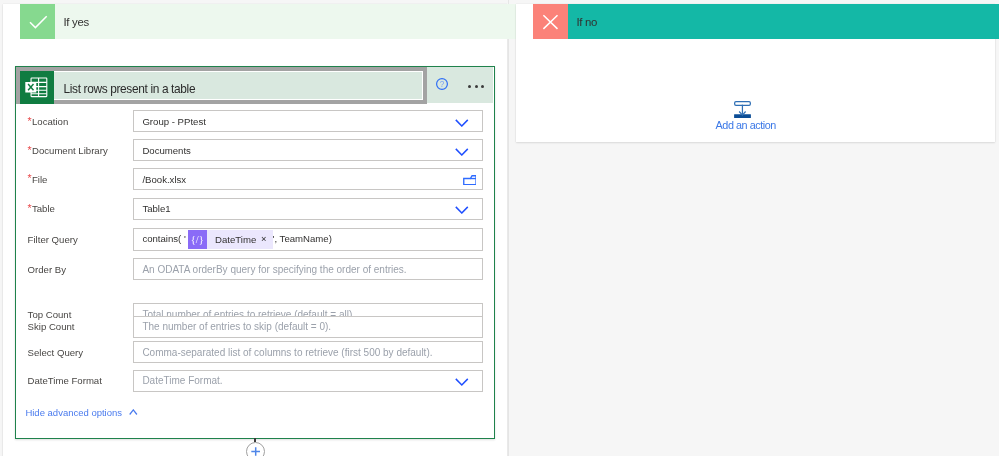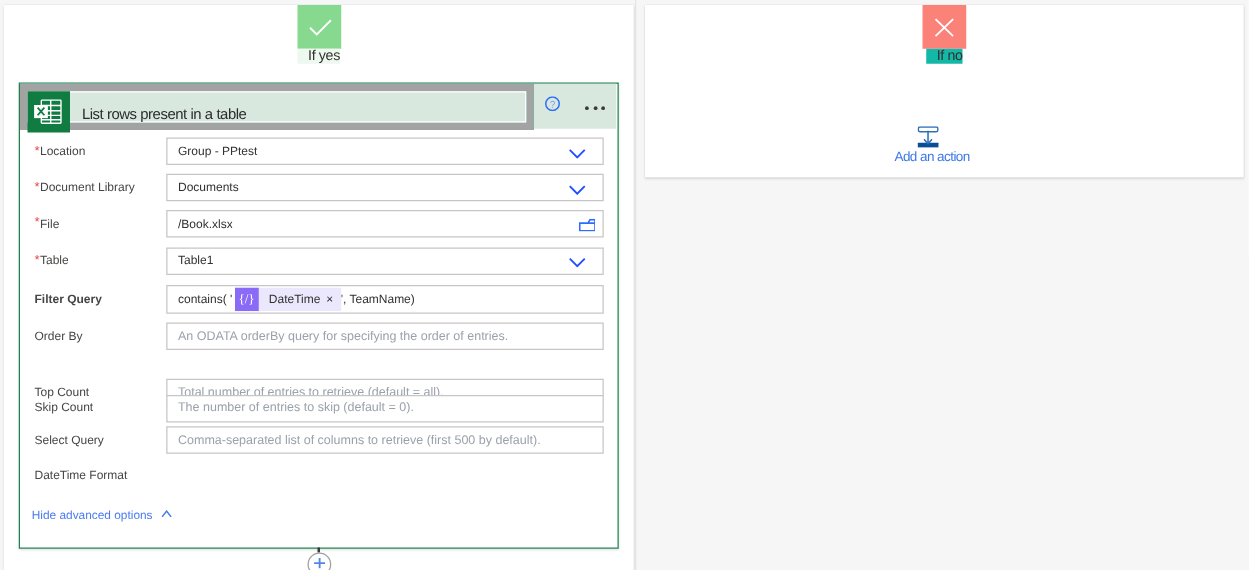--- a/index.html
+++ b/index.html
@@ -6,53 +6,53 @@
   body{width:999px;height:456px;background:#f6f6f6;font-family:"Liberation Sans",sans-serif;overflow:hidden;
        -webkit-font-smoothing:antialiased;}
   .stage{position:absolute;left:0;top:0;width:999px;height:456px;}
 
   
   .branch{position:absolute;background:#ffffff;}
   .branch-yes{left:3px;top:4px;width:504px;height:470px;
     box-shadow:0 1px 2px rgba(0,0,0,.10), 0 0 1px rgba(0,0,0,.12);}
   .branch-no{left:516px;top:4px;width:479px;height:138px;
     box-shadow:0 1px 2px rgba(0,0,0,.10), 0 0 1px rgba(0,0,0,.12);}
-  .bhead{position:absolute;left:0;top:0;height:35px;width:100%;display:flex;align-items:center;flex-direction:column;}
+  .bhead{position:absolute;left:17px;top:0;height:35px;width:100%;display:flex;align-items:center;}
   .bhead .sq{width:35px;height:35px;flex:0 0 35px;display:flex;align-items:center;justify-content:center;}
   .bhead .btitle{flex:1;height:35px;display:flex;align-items:center;padding-left:8.4px;
     font-size:11.4px;color:#323130;letter-spacing:-0.3px;}
   .yes .sq{background:#86D98F;} .yes .btitle{background:#EDF8EE;}
   .no  .sq{background:#FB8279;} .no  .btitle{background:#14b8a6;}
 
   
   .vdiv{position:absolute;left:508px;top:0;width:1px;height:456px;background:#e6e6e6;}
 
   
     .card{position:absolute;left:12px;top:62px;width:479.5px;height:372.5px;background:#ffffff;
     border:1.4px solid #1F824C;box-sizing:border-box;
     box-shadow:0 1px 2px rgba(0,0,0,.13);}
   .card-head{position:absolute;left:0px;top:0px;width:477px;height:36px;background:#D9E8DF;}
     .card-focus{position:absolute;left:0px;top:0px;width:411.3px;height:37.3px;
-     border:6px solid #a3a3a3;box-sizing:border-box;background:#14b8a6;}
+     border:4px solid #a3a3a3;box-sizing:border-box;background:#c4b5fd;}
   .card-focus-in{position:absolute;left:0;top:0;right:0;bottom:0;background:#D9E8DF;
      border:0.8px solid #ffffff;box-sizing:border-box;}
     .xl-icon{position:absolute;left:-1.3px;top:-1.3px;width:34.3px;height:33.5px;background:#107C41;
      display:flex;align-items:center;justify-content:center;}
   .card-title{position:absolute;left:42.5px;top:0;height:33.4px;display:flex;align-items:center;
      font-size:11.9px;color:#2b2b2b;letter-spacing:-0.35px;}
     .help-btn{position:absolute;left:420.2px;top:9px;width:12px;height:12px;}
       .dots{position:absolute;left:452.4px;top:17.5px;width:16px;height:3px;display:flex;align-items:center;
      justify-content:space-between;}
   .dots i{width:3px;height:3px;border-radius:50%;background:#3b3b3b;display:block;}
 
   
   .rows{position:absolute;left:0;top:0px;width:477px;}
       .row{position:absolute;left:0;right:0;height:22px;}
     .row.tall{height:23.6px;}
-  .row.tall .lbl{height:23.6px;font-weight:bold;}
+  .row.tall .lbl{height:23.6px;}
   .row.tall .fld{height:23.6px;}
     .row .lbl{position:absolute;left:11.6px;top:0;height:22px;display:flex;align-items:center;
      font-size:9.6px;color:#484644;white-space:nowrap;}
   .row .lbl .req{color:#e8484a;font-size:10.5px;line-height:1;display:inline-block;width:4.4px;
      position:relative;top:-0.4px;}
     .fld{position:absolute;left:116.5px;top:0;width:350px;height:22px;box-sizing:border-box;
      border:1px solid #c8c6c4;background:#ffffff;display:flex;align-items:center;}
       .fld .val{padding-left:8.9px;font-size:9.6px;color:#323130;white-space:nowrap;overflow:hidden;}
       .fld .ph{padding-left:8.9px;font-size:10px;color:#9ba1ab;white-space:nowrap;overflow:hidden;}
     .chev{position:absolute;right:12.5px;top:7.5px;}
@@ -220,20 +220,26 @@
               <span>Select Query</span>
             </div>
             <div class="fld">
               <div class="ph">Comma-separated list of columns to retrieve (first 500 by default).</div>
             </div>
           </div>
           <div class="row" style="top: 302.7px;">
             <div class="lbl">
               <span>DateTime Format</span>
             </div>
+            <div class="fld">
+              <div class="ph">DateTime Format.</div>
+              <svg class="chev" width="13.6" height="8.4" viewBox="0 0 13.6 8.4">
+                <path d="M0.8 0.9 L6.8 7.0 L12.8 0.9" fill="none" stroke="#1f4fff" stroke-width="1.5"></path>
+              </svg>
+            </div>
           </div>
         </div>
 
       <div class="adv">
         <span>Hide advanced options</span>
         <span class="cu">
           <svg width="8.6" height="6.3" viewBox="0 0 8.6 6.3">
               <path d="M0.7 5.5 L4.3 0.9 L7.9 5.5" fill="none" stroke="#4A7BEE" stroke-width="1.25"></path>
             </svg>
         </span>

